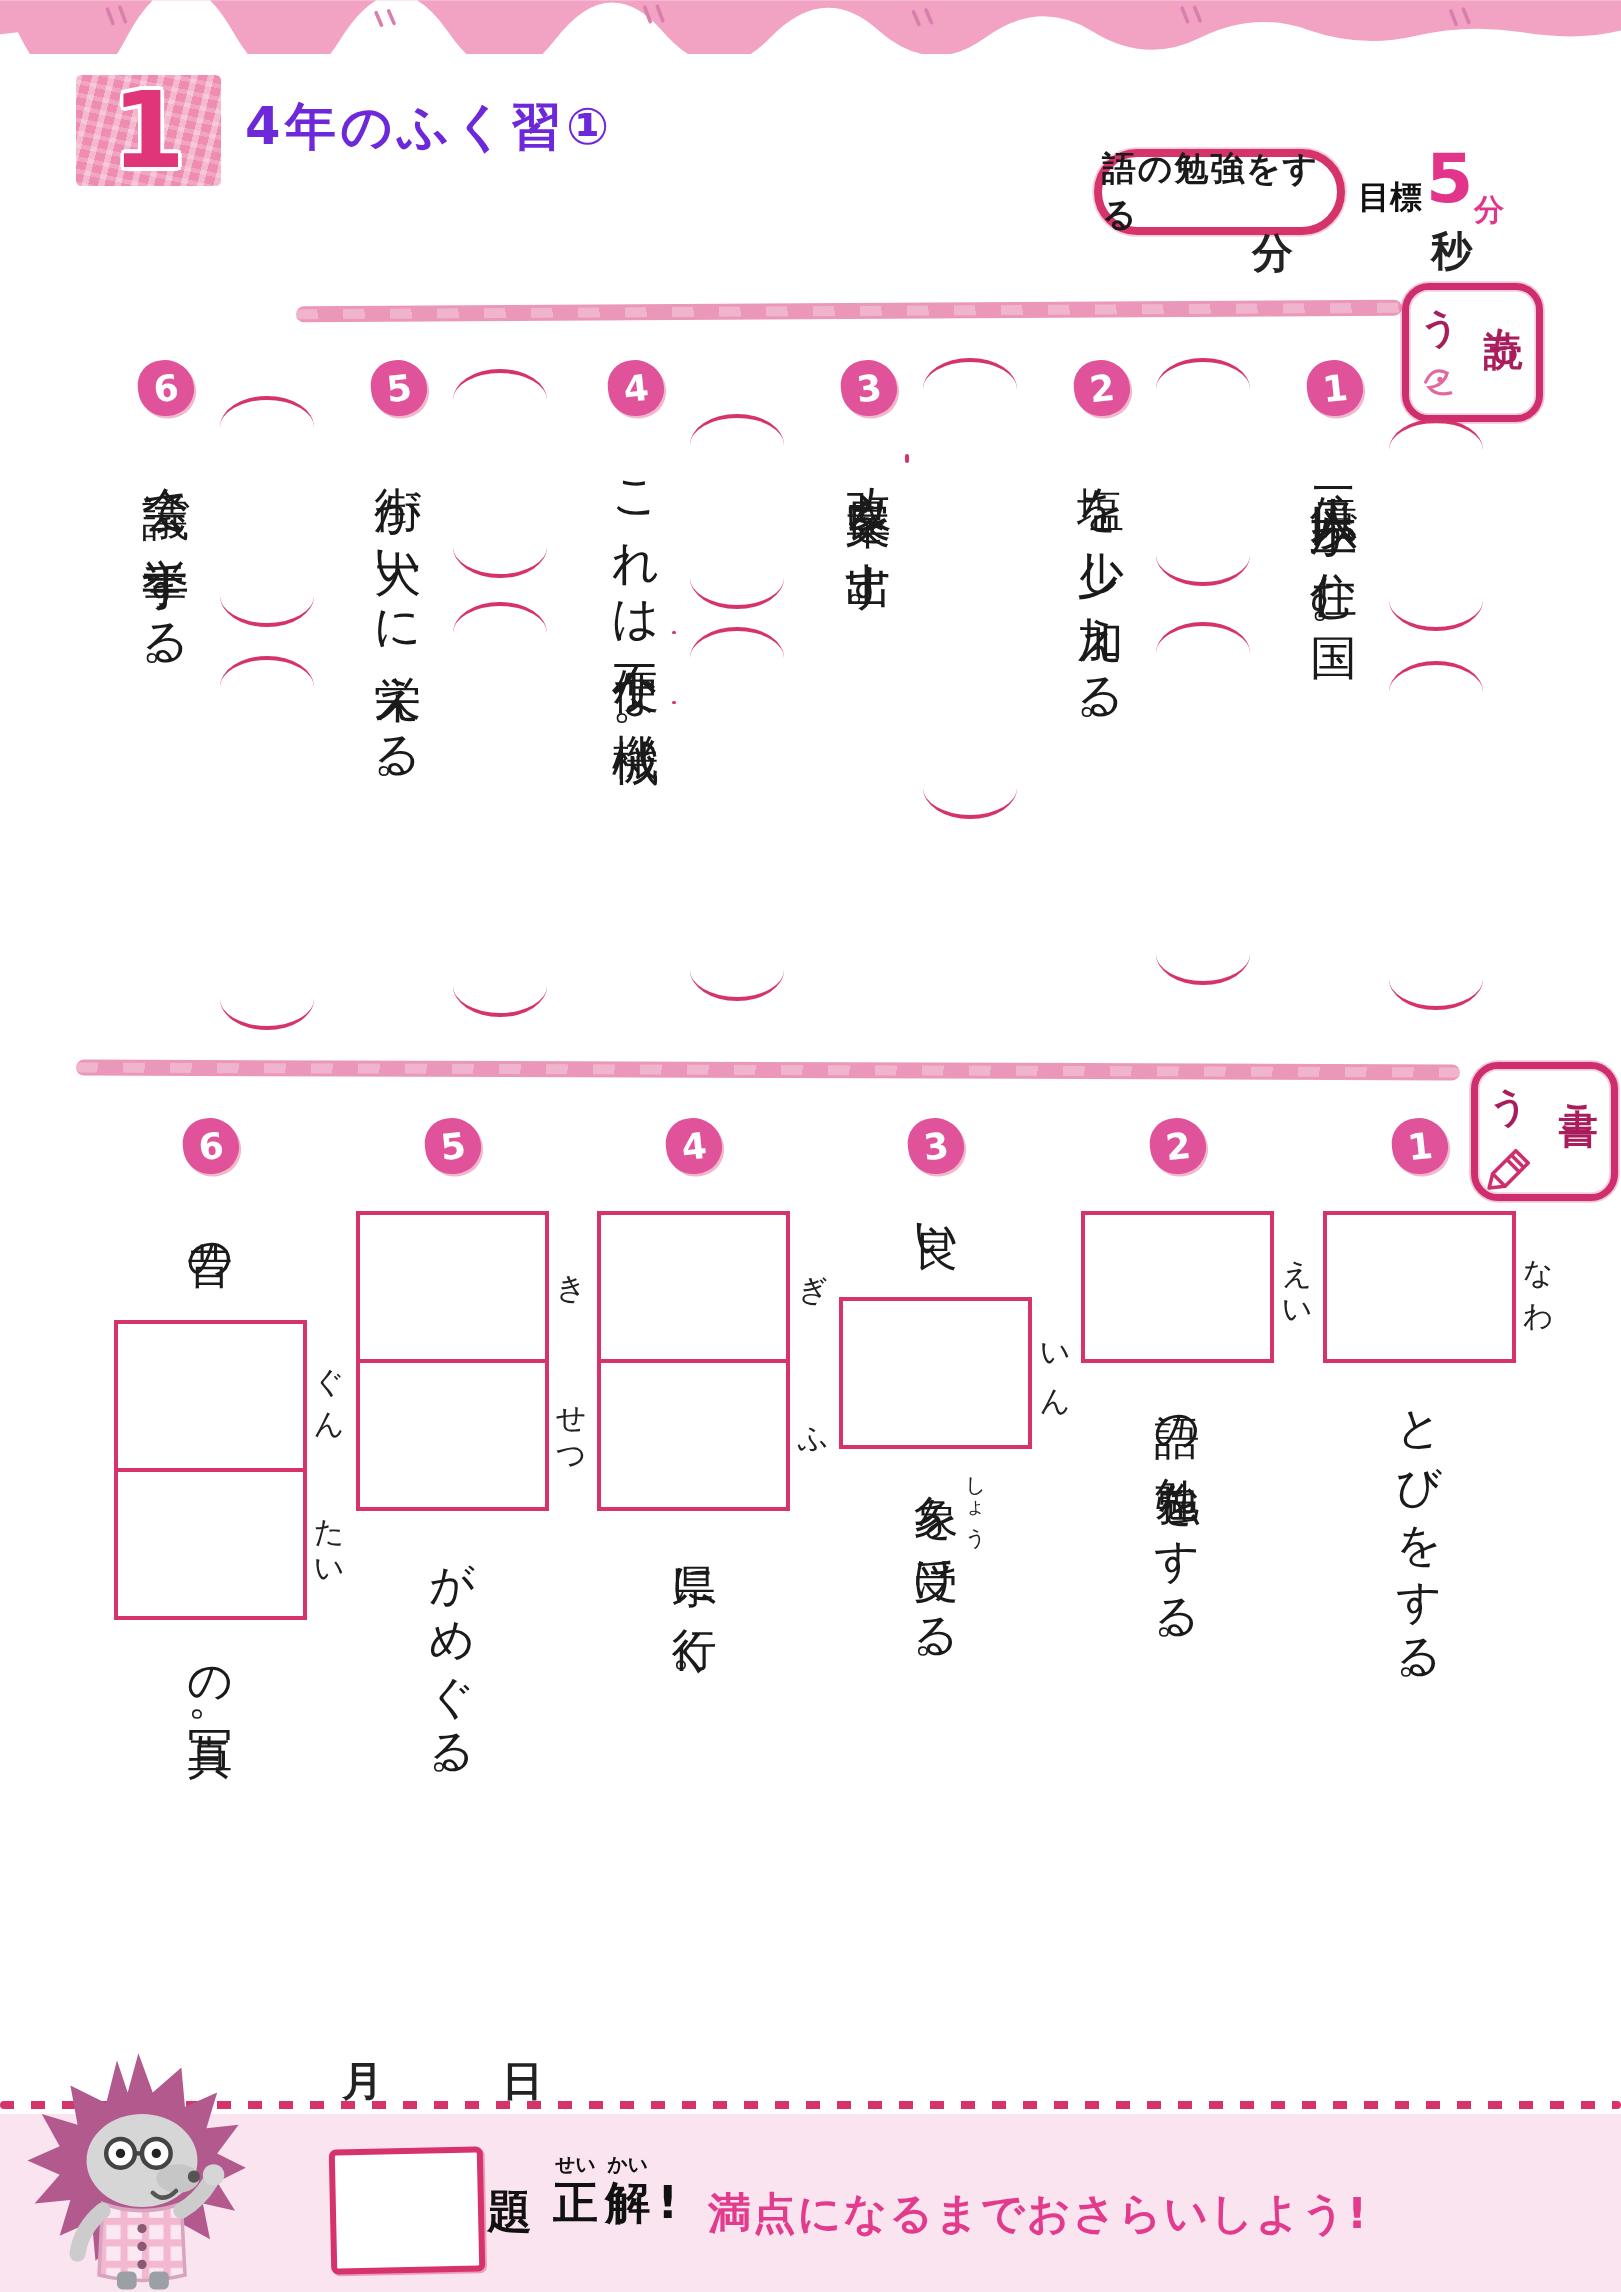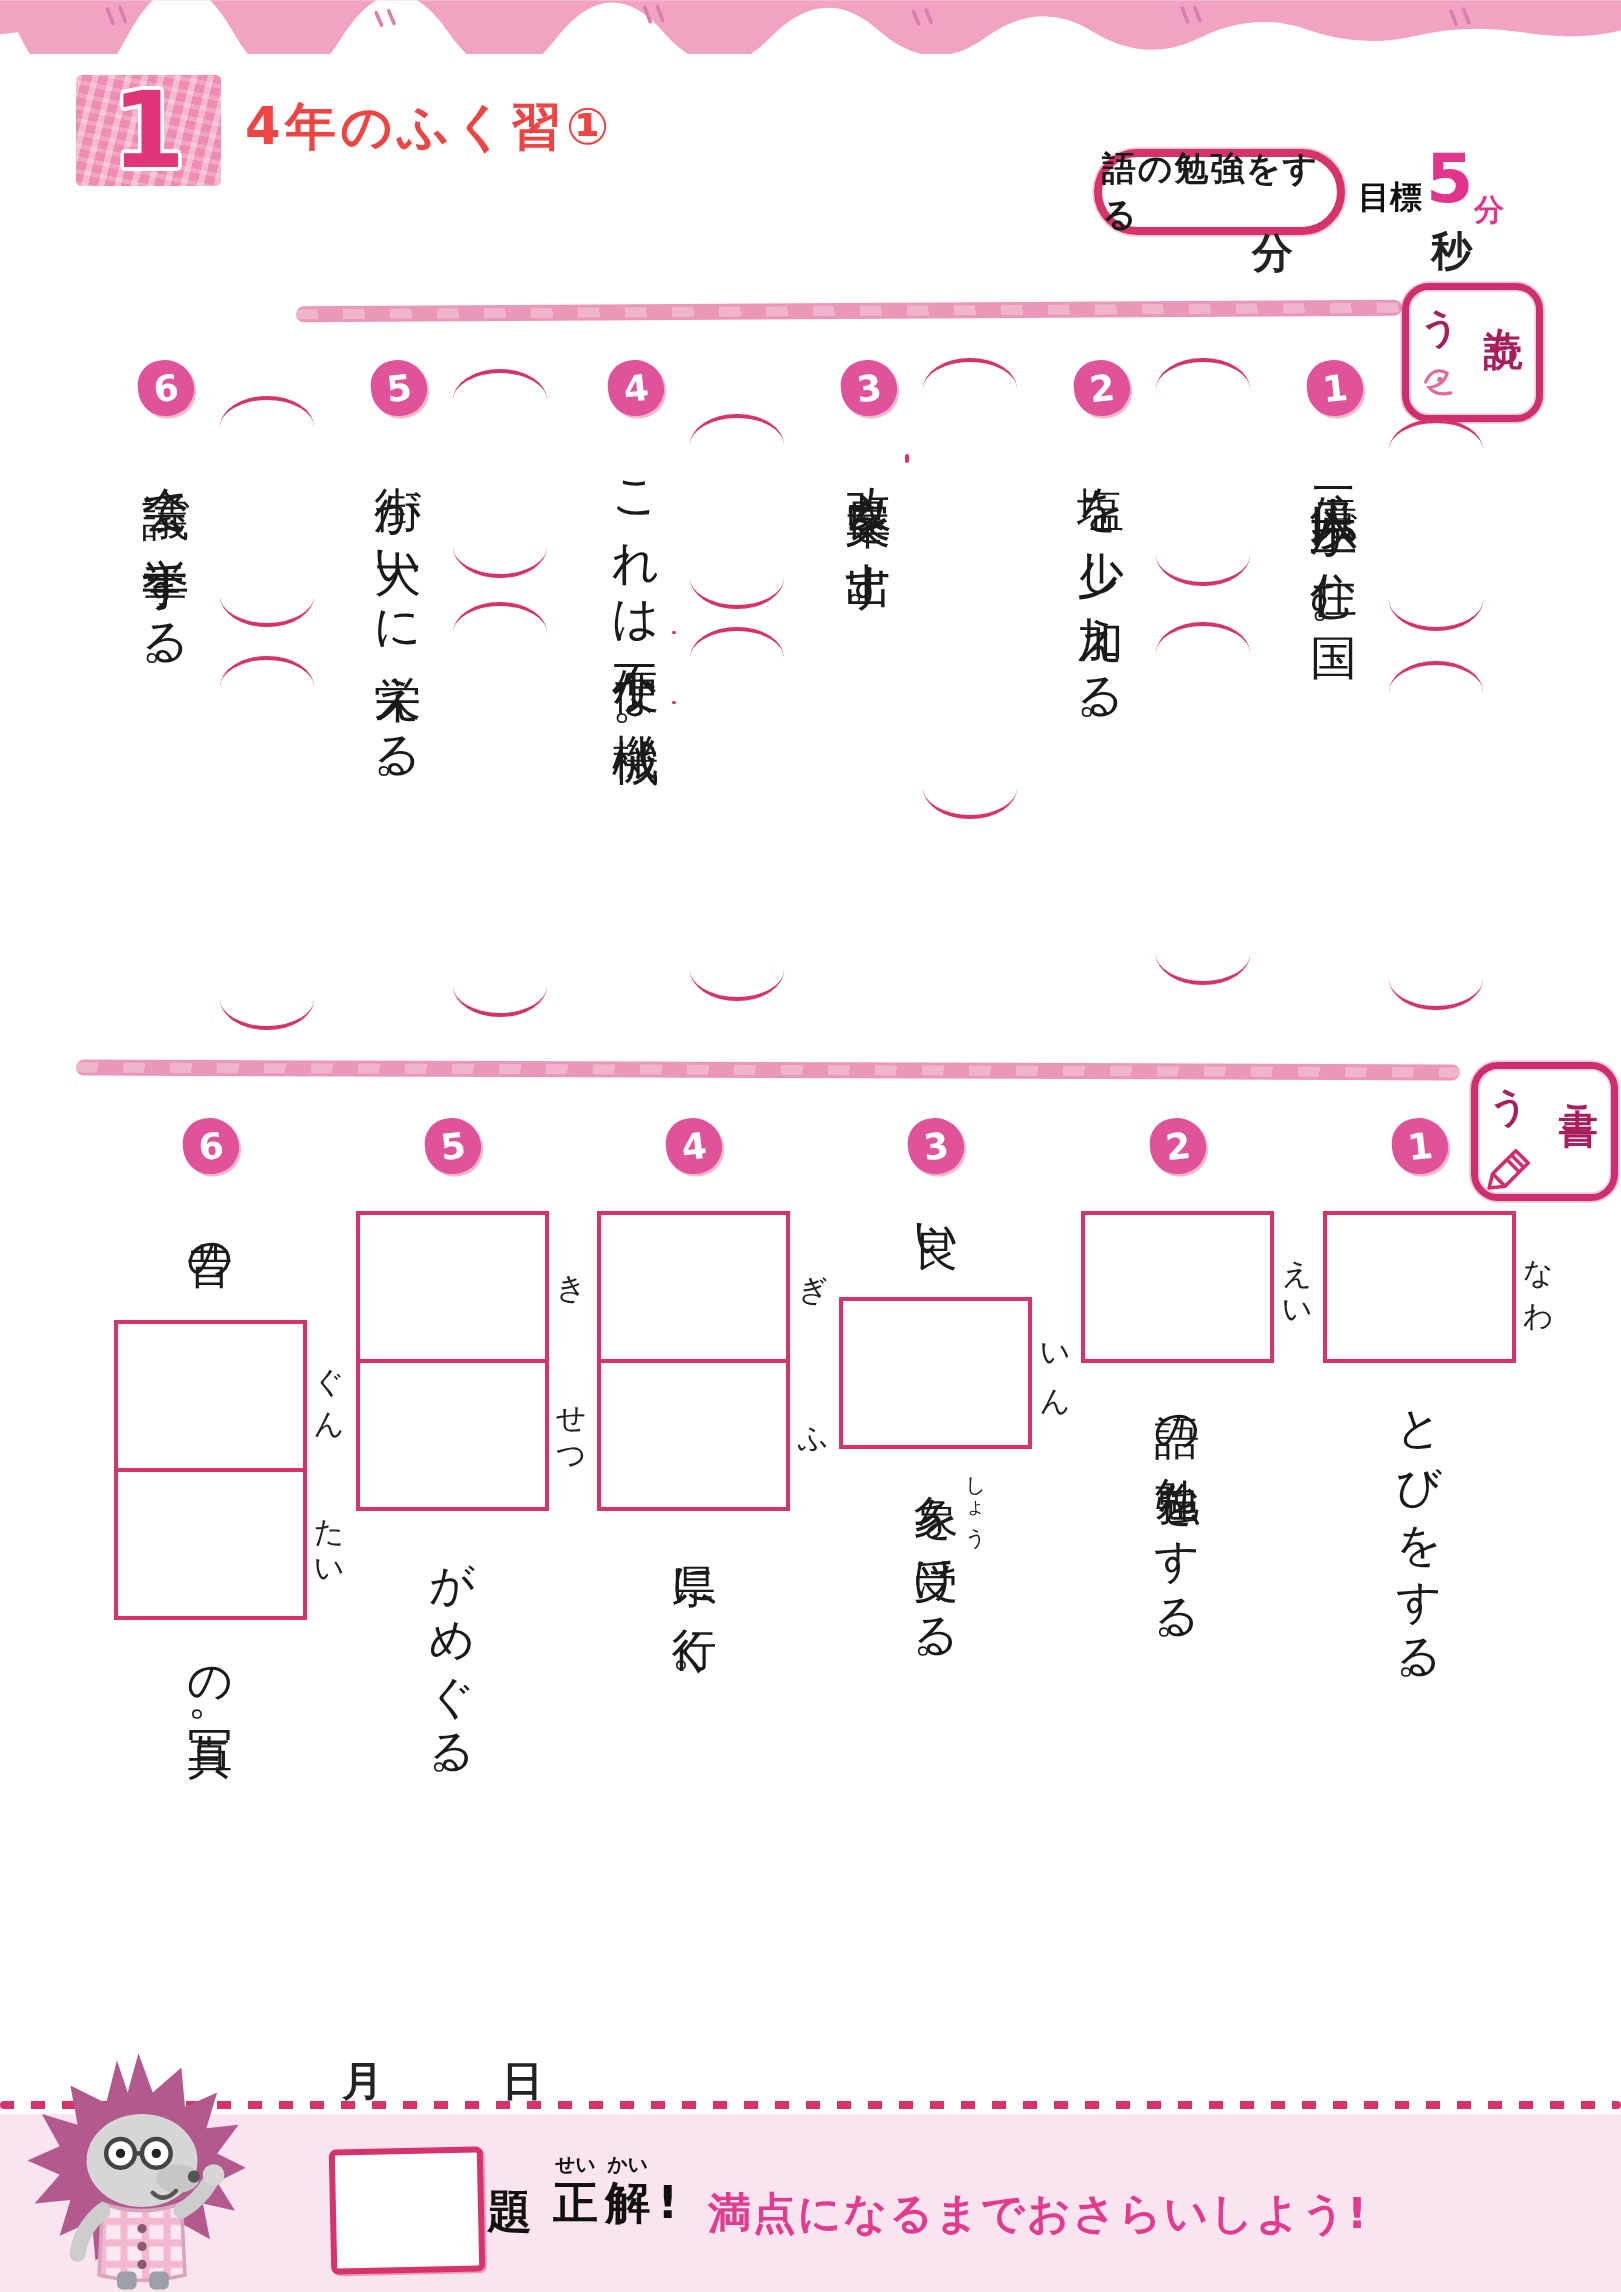--- a/index.html
+++ b/index.html
@@ -18,21 +18,21 @@
     background-image:
       repeating-linear-gradient(104deg, rgba(255,255,255,.38) 0 6.3px, rgba(255,255,255,0) 6.3px 16px),
       repeating-linear-gradient(12deg, rgba(255,255,255,.22) 0 4.5px, rgba(255,255,255,0) 4.5px 12.5px);
     display:flex;align-items:center;justify-content:center;
   }
   .lesson-number{
     font-size:106px;font-weight:800;color:#e13579;line-height:1;
     text-shadow:-3.6px 0 0 #fff,3.6px 0 0 #fff,0 -3.6px 0 #fff,0 3.6px 0 #fff,
       -2.7px -2.7px 0 #fff,2.7px 2.7px 0 #fff,-2.7px 2.7px 0 #fff,2.7px -2.7px 0 #fff;
   }
-  .page-title{left:245px;top:93px;font-size:51px;font-weight:800;color:#ef4444;letter-spacing:4.5px;}
+  .page-title{left:245px;top:93px;font-size:51px;font-weight:800;color:#6d28d9;letter-spacing:4.5px;}
   .ta-badge{
     left:1094px;top:149px;width:235px;height:70px;
     border:8px solid #d6336c;border-radius:43px;background:#fff;
     display:flex;align-items:center;justify-content:center;
     box-shadow:0 0 0 1.8px rgba(214,51,108,.25);
   }
   .ta-badge span{font-size:34px;font-weight:800;color:#1a1a1a;letter-spacing:1.8px;}
   .goal-label{left:1358px;top:176px;font-size:32px;font-weight:800;color:#111;}
   .goal-value{left:1426px;top:145px;font-size:68px;font-weight:800;color:#e3348b;line-height:1;}
   .goal-unit{left:1474px;top:190px;font-size:30px;font-weight:800;color:#e3348b;}

